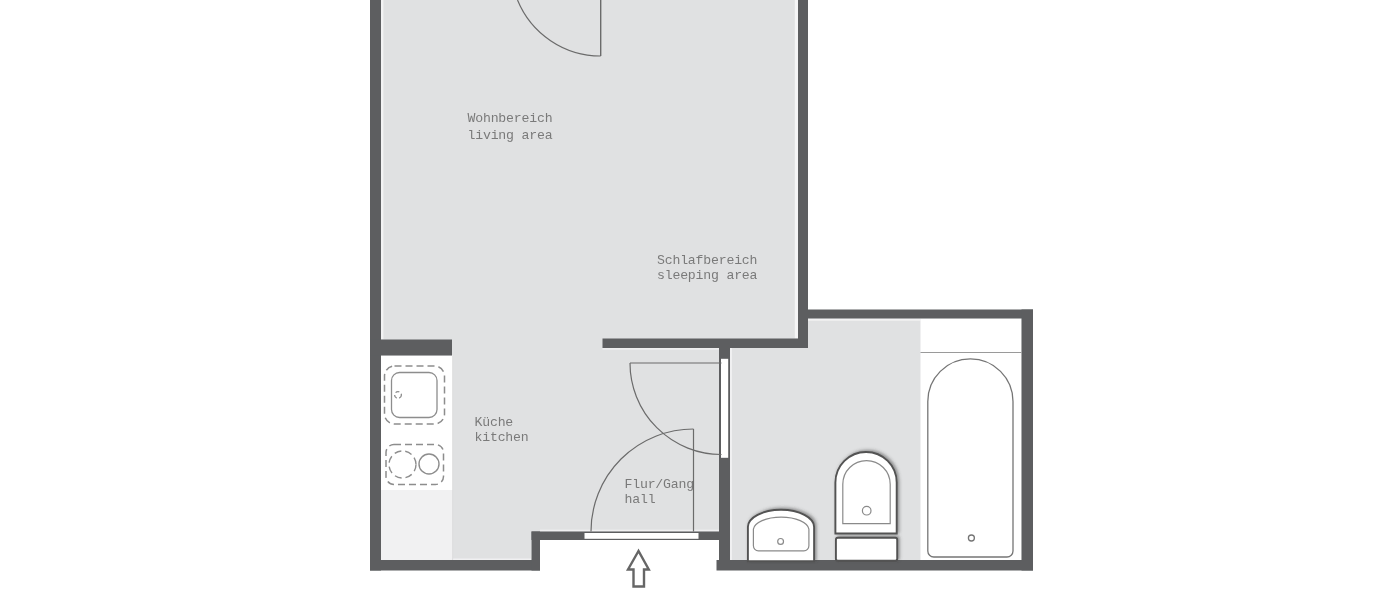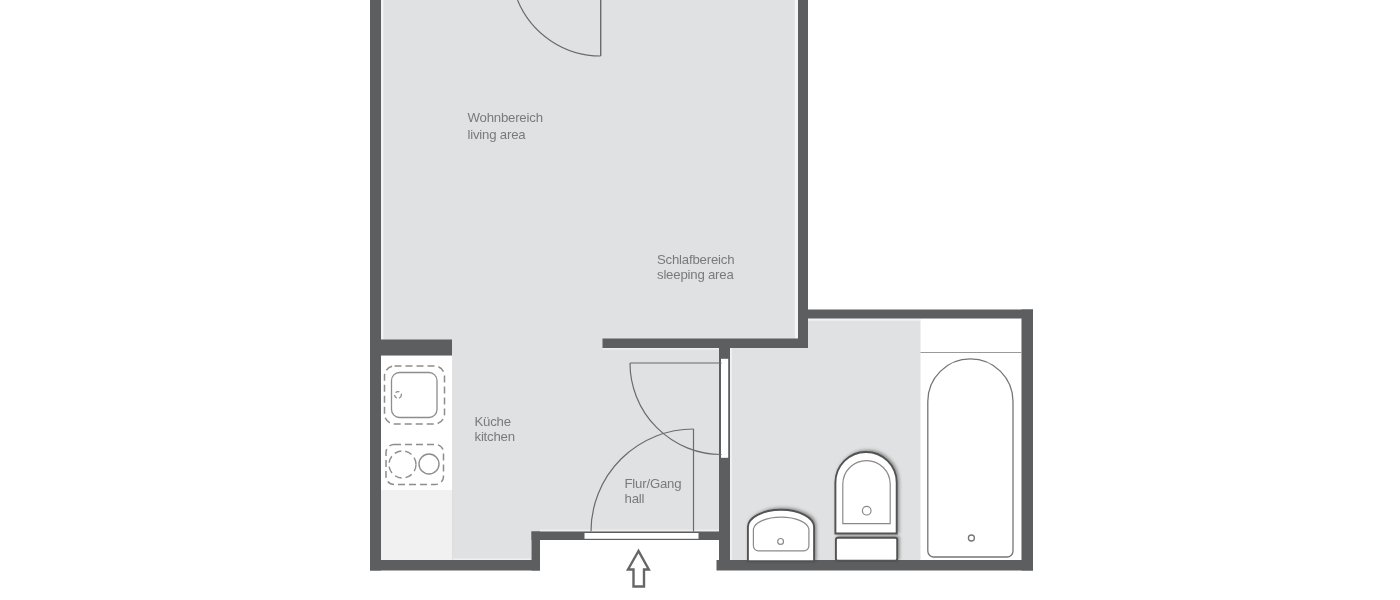--- a/index.html
+++ b/index.html
@@ -1,17 +1,17 @@
 <!DOCTYPE html>
 <html><head>
 <meta charset="utf-8">
 <style>
   html,body{margin:0;padding:0;background:#ffffff;}
   #plan{width:1224px;height:600px;position:relative;overflow:hidden;
-        font-family:Liberation Sans, sans-serif;}
+        font-family:Liberation Mono, monospace;}
 </style>
 </head>
 <body>
 <div id="plan">
 <svg width="1400" height="600" viewBox="0 0 1400 600" xmlns="http://www.w3.org/2000/svg">
   <defs>
     <filter id="ds" x="-30%" y="-30%" width="160%" height="160%">
       <feDropShadow dx="1.6" dy="-1.2" stdDeviation="1.4" flood-color="#3c3c3c" flood-opacity="0.5"></feDropShadow>
     </filter>
   </defs>

